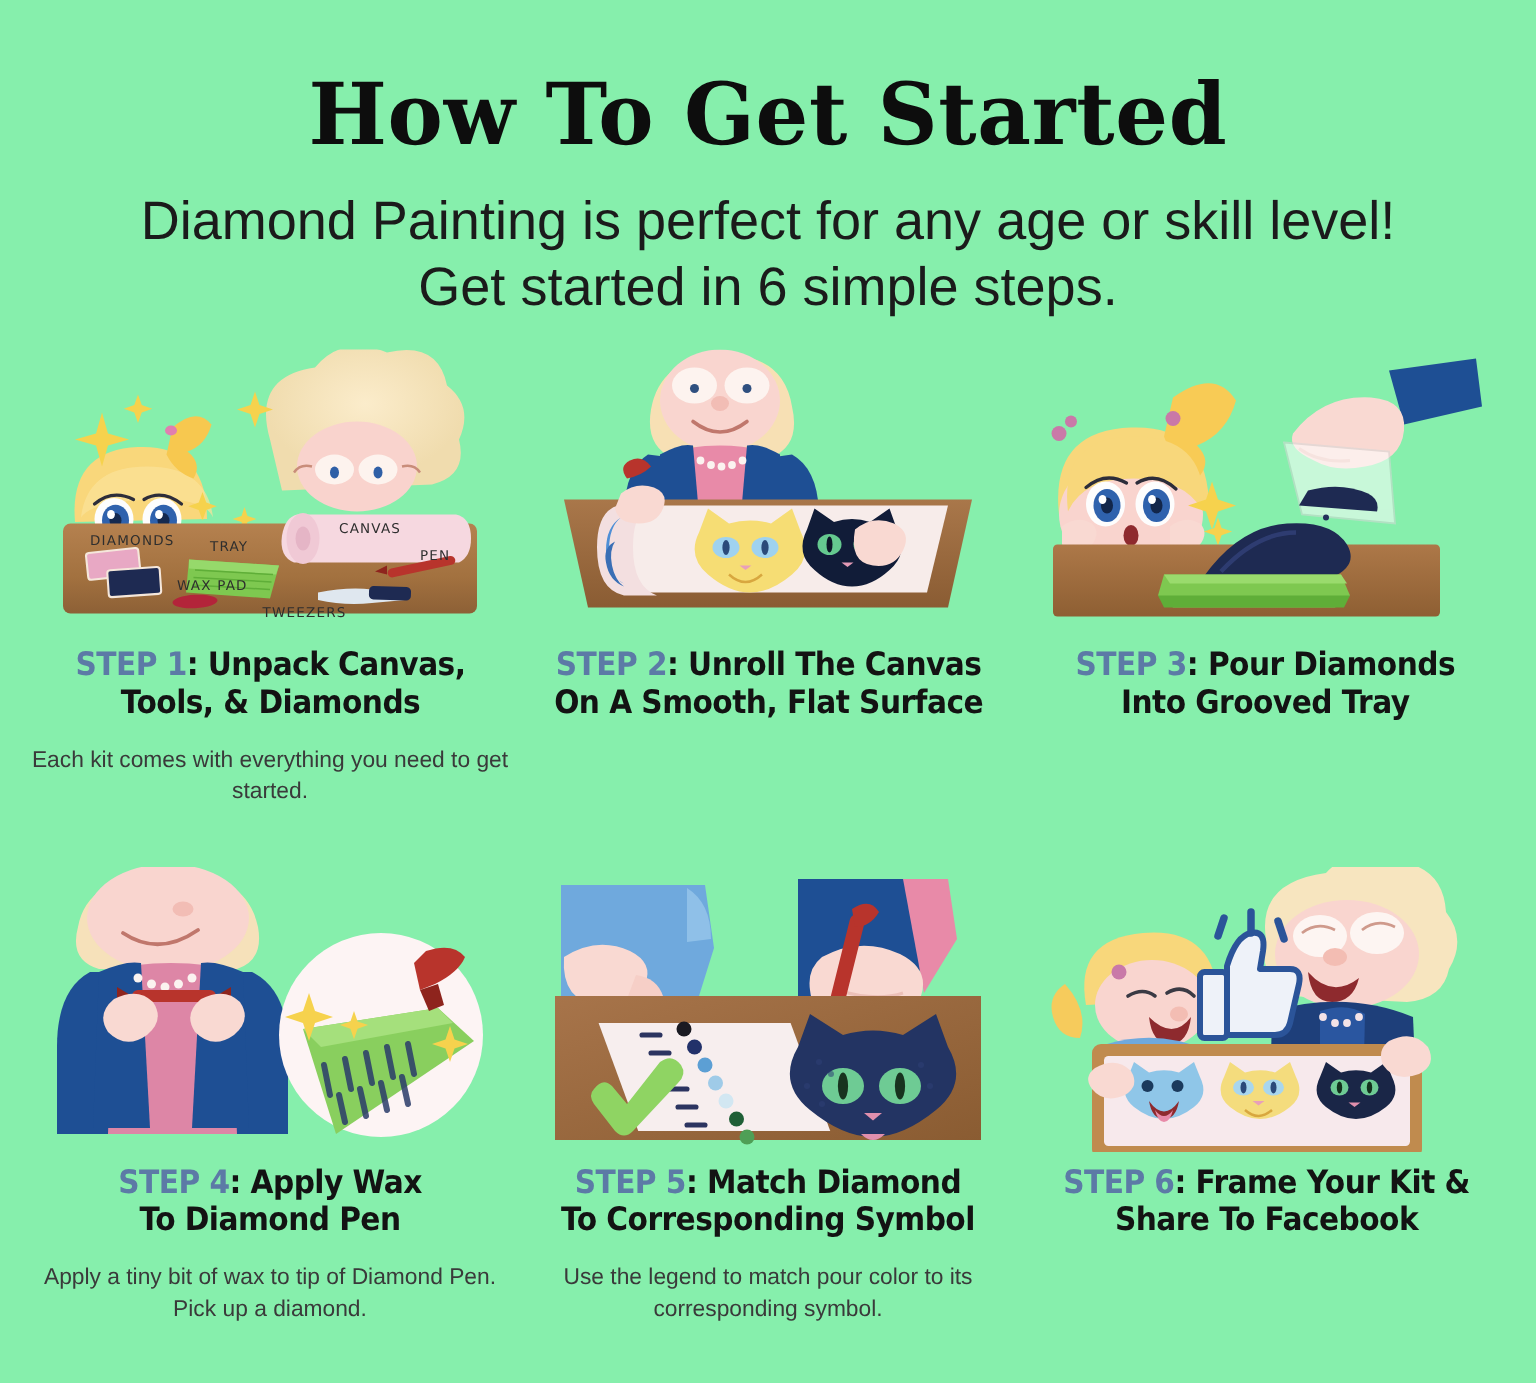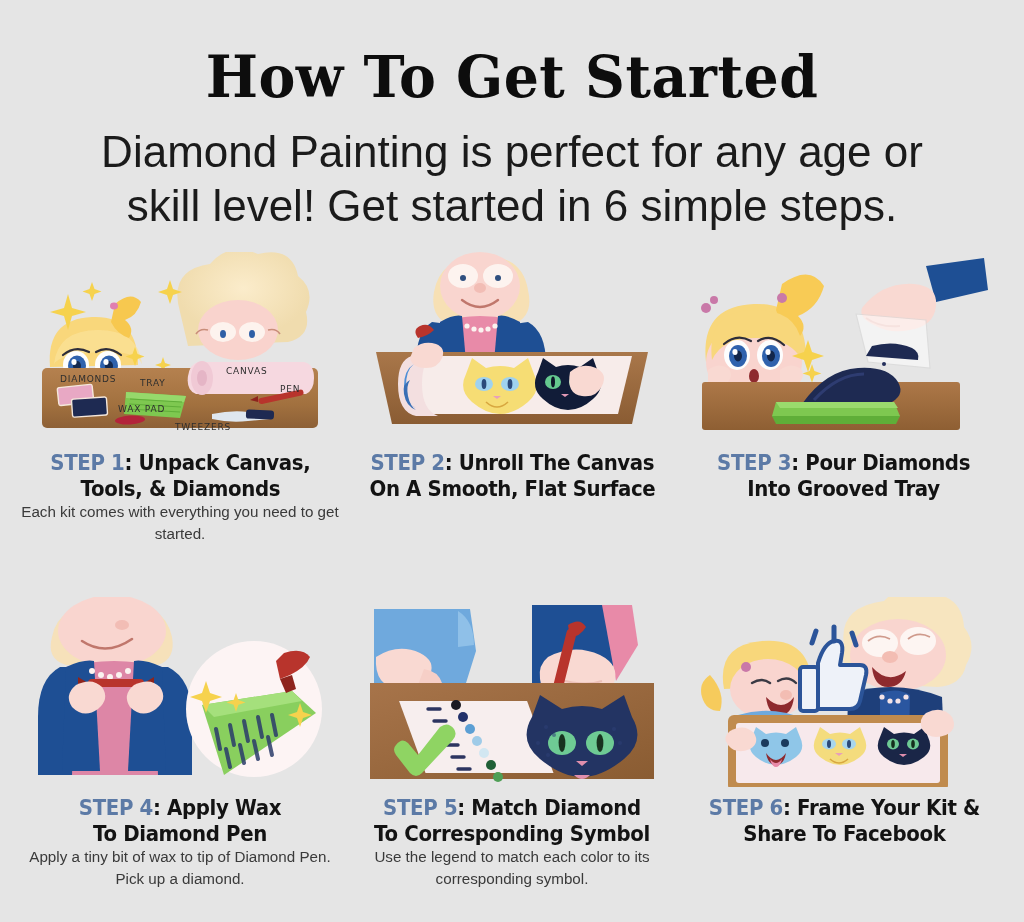--- a/index.html
+++ b/index.html
@@ -2,38 +2,38 @@
 <html><head>
 <meta charset="utf-8">
 <style>
   * { box-sizing: border-box; margin: 0; padding: 0; }
   html, body {
     width: 1024px; height: 922px;
     background: #ffffff;
     font-family: "Liberation Sans", sans-serif;
     overflow: hidden;
   }
-  .page { position: relative; width: 1024px; height: 922px; background:#e5e5e5; }
+  .page { position: relative; width: 1024px; height: 922px; background:#86efac; }
 
   
   .header { padding-top: 48px; text-align: center; }
   .main-title {
     font-family: "DejaVu Serif", serif;
     font-weight: 700;
     font-size: 57px;
     letter-spacing: 0.5px;
     color: #0d0d0d;
     line-height: 1.0;
     transform: scaleX(0.97);
   }
   .subtitle {
     margin-top: 20px;
     font-family: "Liberation Sans", sans-serif;
     font-weight: 400;
-    font-size: 44px;
+    font-size: 36px;
     line-height: 1.22;
     color: #1b1b1b;
     padding: 0 62px;
   }
 
   
   .grid {
     margin-top: 20px;
     display: grid;
     grid-template-columns: repeat(3, 1fr);
@@ -57,20 +57,21 @@
     font-family: "DejaVu Sans", sans-serif;
     font-weight: 700;
     font-size: 21.5px;
     line-height: 1.18;
     color: #131313;
     letter-spacing: -0.4px;
     transform: scaleX(0.92);
   }
   .step-num { color: #5c7aa6; }
   .step-desc {
+    margin-top: 14px;
     text-align: center;
     font-size: 15.2px;
     line-height: 1.42;
     color: #3a3a3a;
     max-width: 318px;
   }
 </style>
 </head>
 <body>
 
@@ -478,21 +479,21 @@
               <circle cx="252" cy="132" r="2"></circle>
                 <circle cx="258" cy="146" r="2"></circle>
             </g>
           </g>
         </svg>
       </div>
       <div class="step-title">
         <span class="step-num">STEP 5</span><span>: Match Diamond</span><br>
         <span>To Corresponding Symbol</span>
       </div>
-      <div class="step-desc">Use the legend to match each color to its corresponding symbol.</div>
+      <div class="step-desc">Use the legend to match pour color to its corresponding symbol.</div>
     </div>
 
     <div class="step">
       <div class="art-wrap">
         <svg class="art" viewBox="0 0 300 190" xmlns="http://www.w3.org/2000/svg">
 
           <g>
             <path d="M150 48 q-6 -38 40 -44 q16 -18 44 -8 q34 2 36 34 q14 18 2 38 q-4 20 -28 22 l-78 -4 q-22 -14 -16 -38 z" fill="#f7e5bf"></path>
             <ellipse cx="204" cy="58" rx="48" ry="36" fill="#f9d5cf"></ellipse>
             <ellipse cx="186" cy="46" rx="18" ry="14" fill="#fdf7f3" opacity="0.95"></ellipse>

